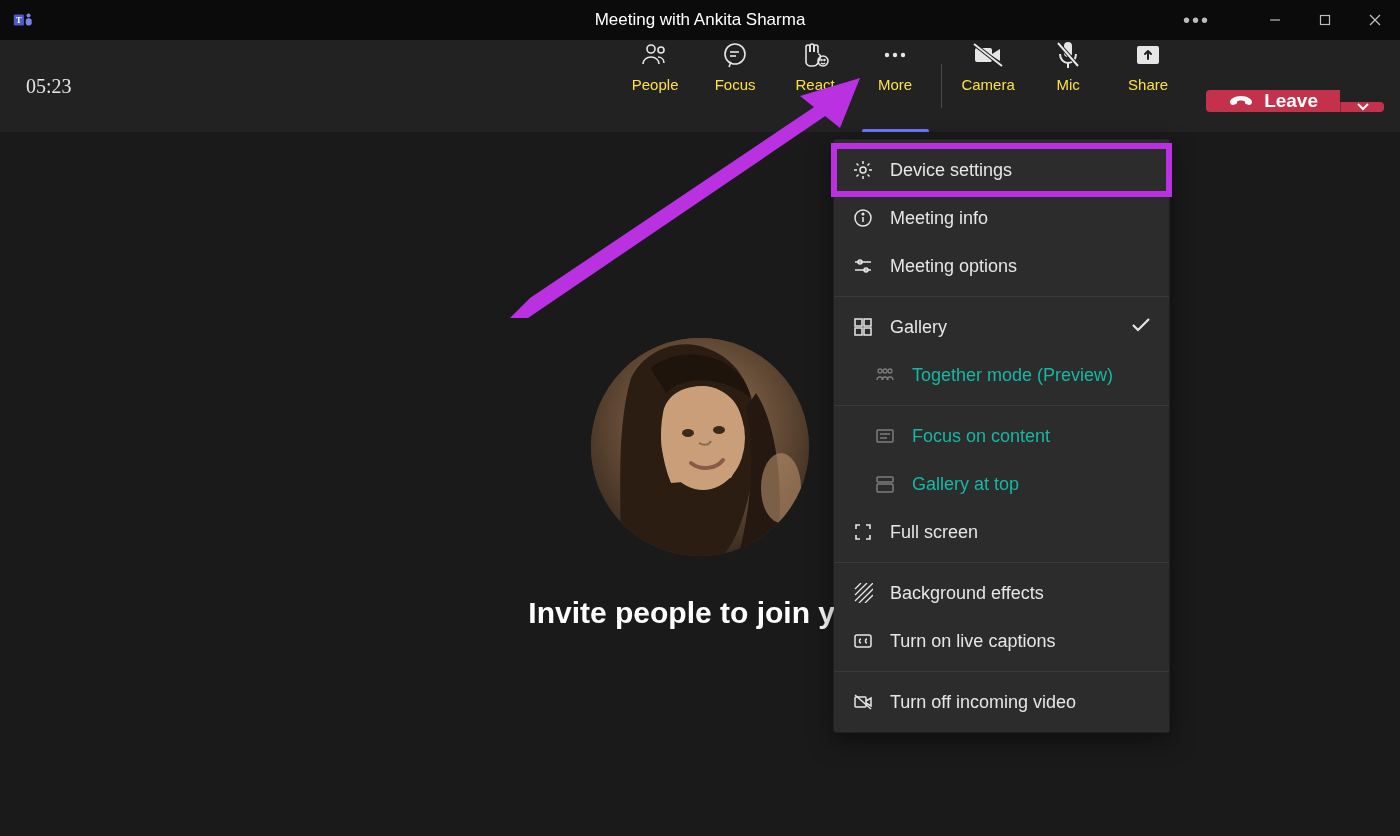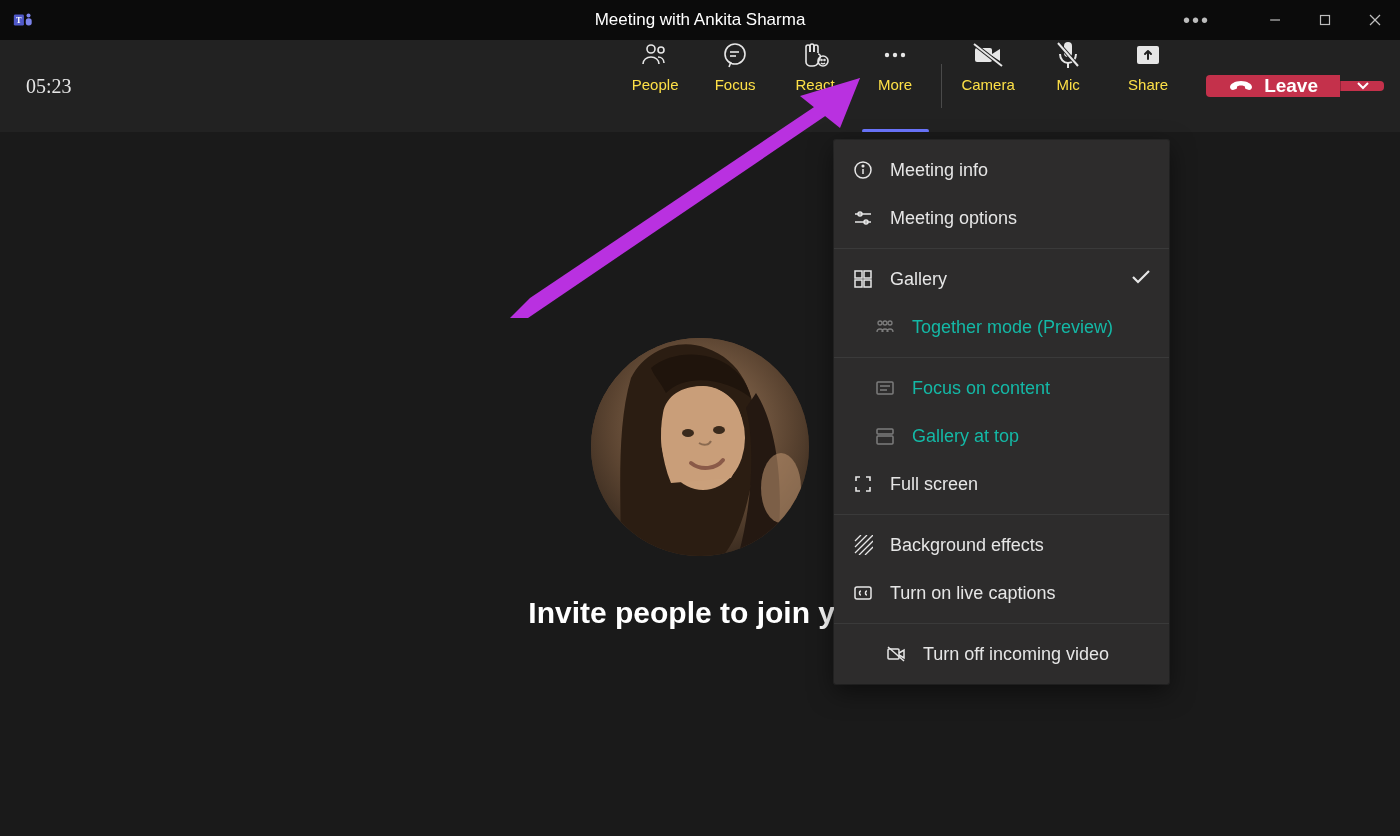--- a/index.html
+++ b/index.html
@@ -114,21 +114,21 @@
   }
   .vdiv {
     width: 1px;
     height: 44px;
     background: #4a4a4a;
     align-self: center;
     margin: 0 6px;
   }
   .leave-wrap {
     display: flex;
-    align-items: center;
+    align-items: flex-end;
     height: 52px;
     margin-left: 18px;
   }
   .leave-btn {
     background: #c4314b;
     display: flex;
     align-items: center;
     justify-content: center;
     padding: 0 22px;
     font-size: 19px;
@@ -186,21 +186,21 @@
     top: 140px;
     width: 335px;
     background: #2d2c2c;
     box-shadow: 0 0 0 1px rgba(255,255,255,0.06), 0 8px 24px rgba(0,0,0,0.5);
     border-radius: 2px;
   }
   .menu-group {
     border-bottom: 1px solid #3a3a3a;
     padding: 6px 0;
   }
-  .menu-group:last-child { border-bottom: none; margin-left: 33px; }
+  .menu-group:last-child { border-bottom: none; }
   .menu-item {
     display: flex;
     align-items: center;
     height: 48px;
     padding: 0 18px;
     color: #e6e6e6;
     font-size: 18px;
     cursor: pointer;
     gap: 16px;
   }
@@ -388,20 +388,29 @@
       <stop offset="0%" stop-color="#b931e0"></stop>
       <stop offset="100%" stop-color="#b931e0"></stop>
     </linearGradient>
   </defs>
   <polygon points="10,240 30,220 335,15 360,0 340,28 28,240" fill="url(#ag)"></polygon>
   <polygon points="360,0 300,18 340,50" fill="#b931e0"></polygon>
 </svg>
 
 <div class="dropdown">
   <div class="menu-group">
+    <div class="menu-item highlight">
+      <span class="mi-icon">
+        <svg width="20" height="20" viewBox="0 0 20 20" fill="none" stroke="#e6e6e6" stroke-width="1.5">
+            <circle cx="10" cy="10" r="3"></circle>
+            <path d="M10 1v3M10 16v3M1 10h3M16 10h3M3.5 3.5l2 2M14.5 14.5l2 2M16.5 3.5l-2 2M5.5 14.5l-2 2"></path>
+          </svg>
+      </span>
+      <span>Device settings</span>
+    </div>
     <div class="menu-item">
       <span class="mi-icon">
         <svg width="20" height="20" viewBox="0 0 20 20" fill="none" stroke="#e6e6e6" stroke-width="1.5">
             <circle cx="10" cy="10" r="8"></circle>
             <line x1="10" y1="9" x2="10" y2="14"></line>
             <circle cx="10" cy="6" r="0.8" fill="#e6e6e6"></circle>
           </svg>
       </span>
       <span>Meeting info</span>
     </div>

